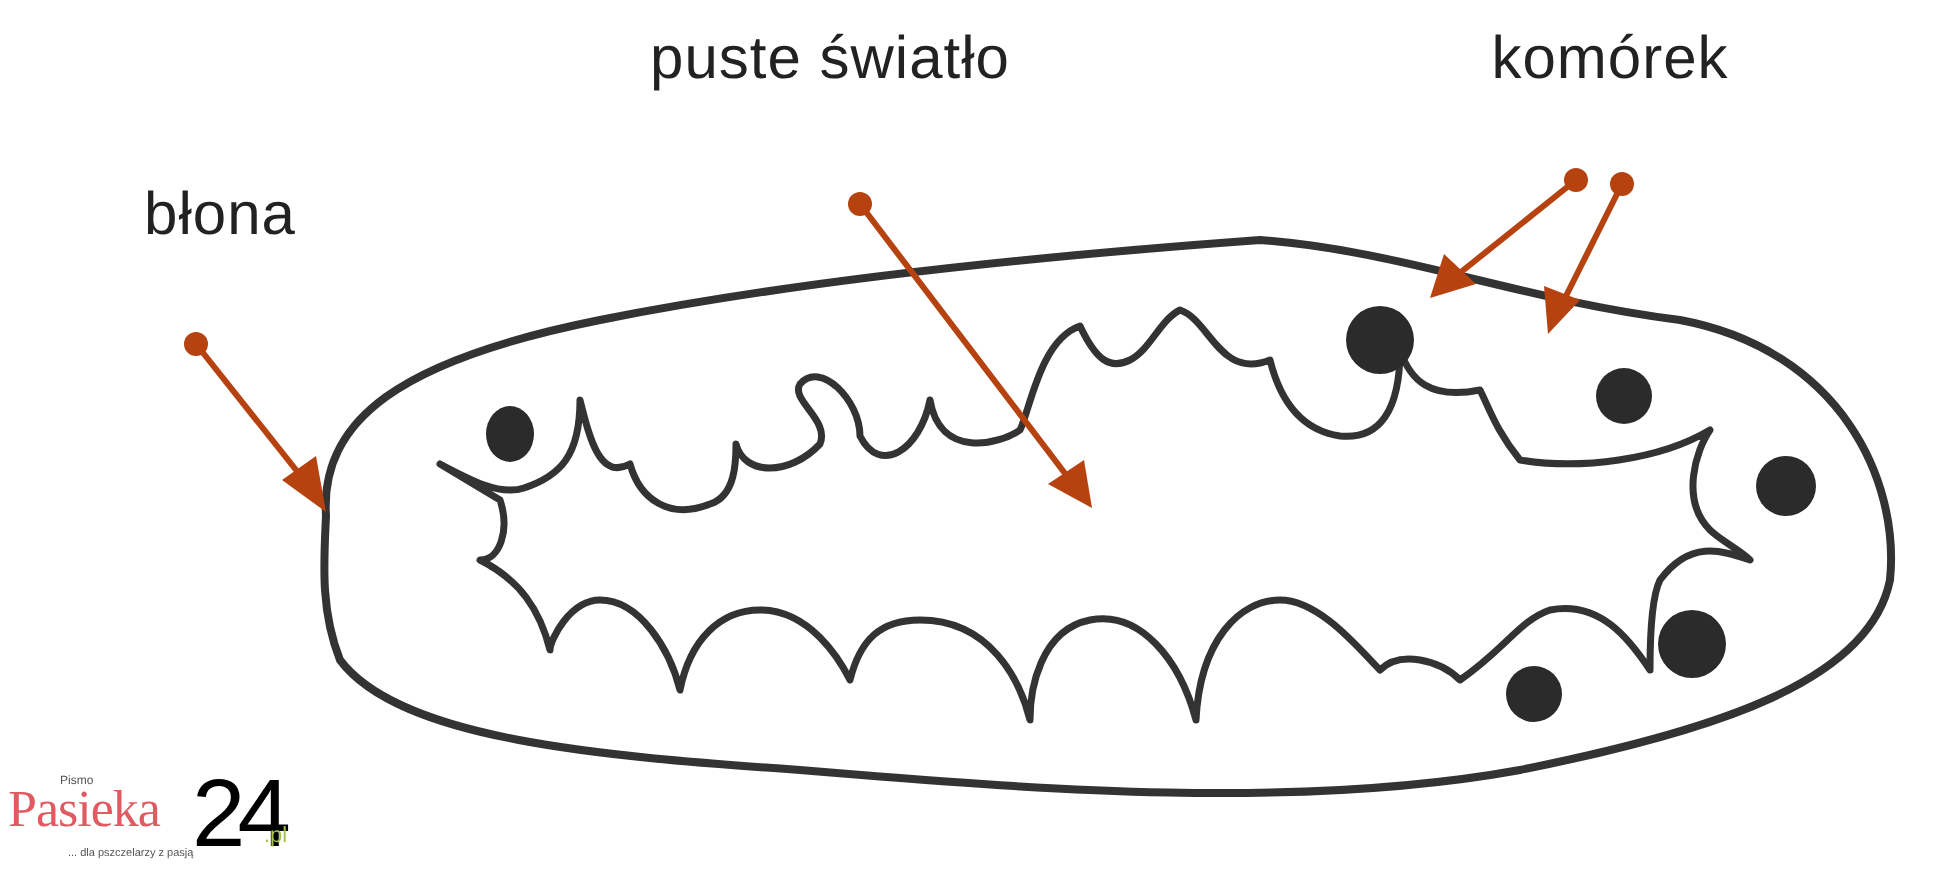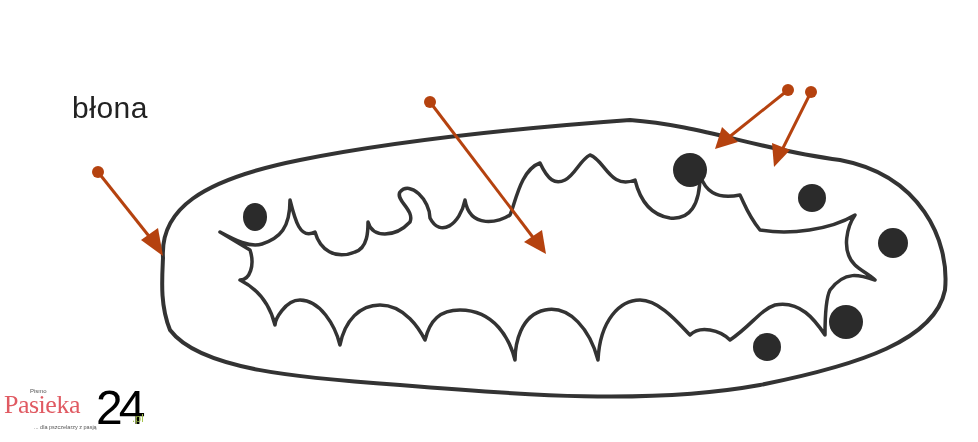--- a/index.html
+++ b/index.html
@@ -71,22 +71,24 @@
     <line x1="788" y1="90" x2="728" y2="138" stroke-width="3"></line>
     <polygon points="715,149 722,127 738,142" stroke="none"></polygon>
 
     <circle cx="811" cy="92" r="6" stroke="none"></circle>
     <line x1="811" y1="92" x2="782" y2="150" stroke-width="3"></line>
     <polygon points="774,167 772,143 790,150" stroke="none"></polygon>
   </g>
 </svg>
 
 <div class="label" id="lbl-lumen">
+  <div>puste światło</div>
 </div>
 <div class="label" id="lbl-cells">
+  <div>komórek</div>
 </div>
 <div class="label" id="lbl-membrane">
   <div>błona</div>
 </div>
 
 <div class="logo">
   <span class="pismo">Pismo</span>
   <span class="num">24</span>
   <span class="brand">Pasieka</span>
   <span class="pl">.pl</span>

